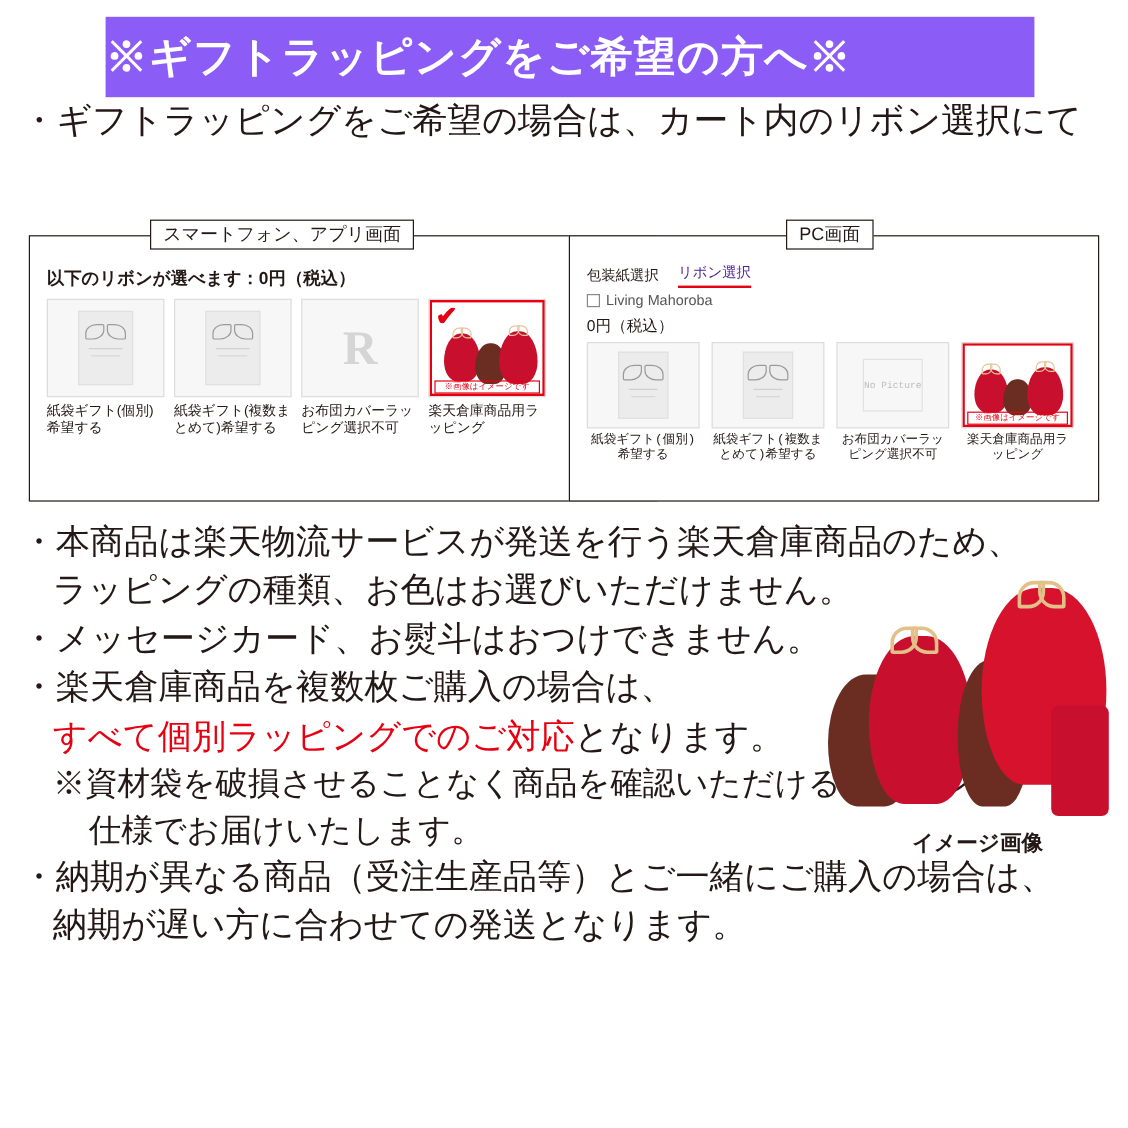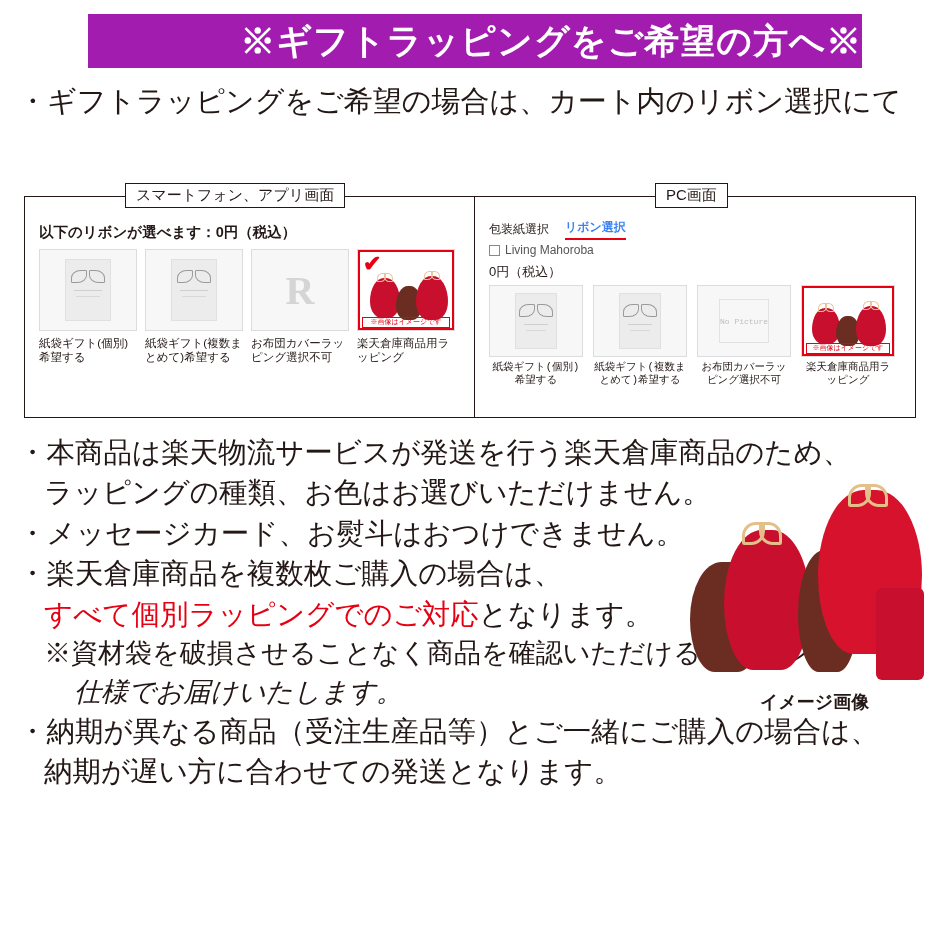--- a/index.html
+++ b/index.html
@@ -10,23 +10,23 @@
     font-family: "Liberation Sans", sans-serif;
     color: #231815;
     overflow: hidden;
   }
   .page { position: relative; width: 940px; height: 940px; }
 
   
   .title-banner {
     position: absolute;
     left: 88px; top: 14px;
-    width: 774px; height: 54px;
-    background: #a21caf;
-    display: flex; align-items: center; justify-content: flex-end;
+    width: 774px; height: 67px;
+    background: #8b5cf6;
+    display: flex; align-items: center; justify-content: flex-start;
   }
   .title-banner .title-text {
     color: #ffffff;
     font-size: 35px;
     font-weight: bold;
     letter-spacing: 1px;
     white-space: nowrap;
   }
 
   
@@ -99,21 +99,21 @@
 
   
   .pc-tabs {
     position: absolute; left: 14px; top: 22px;
     display: flex; align-items: flex-end; gap: 16px;
   }
   .pc-tab {
     font-size: 12px; color: #231815; padding-bottom: 2px;
   }
   .pc-tab.active {
-    color: #3b82f6; font-weight: bold;
+    color: #4c1d95; font-weight: normal;
     border-bottom: 2px solid #e60012;
   }
   .pc-shop {
     position: absolute; left: 14px; top: 46px;
     font-size: 12px; color: #555; display: flex; align-items: center; gap: 5px;
   }
   .pc-shop .shop-icon {
     display:inline-block; width: 11px; height: 11px;
     border: 1px solid #888; position: relative;
   }
@@ -223,21 +223,21 @@
 
   
   .body { position: absolute; left: 18px; top: 432px; width: 760px; }
   .bline {
     font-size: 28.5px;
     line-height: 1.42;
     color: #231815;
     white-space: nowrap;
   }
   .bline.indent1 { padding-left: 26px; }
-  .bline.indent2 { padding-left: 56px; font-style: italic; }
+  .bline.indent2 { padding-left: 56px; }
   .bline.sm { font-size: 27px; }
 
   
   .photo {
     position: absolute;
     left: 690px; top: 470px;
     width: 236px; height: 230px;
   }
   .photo .bag {
     position: absolute;

